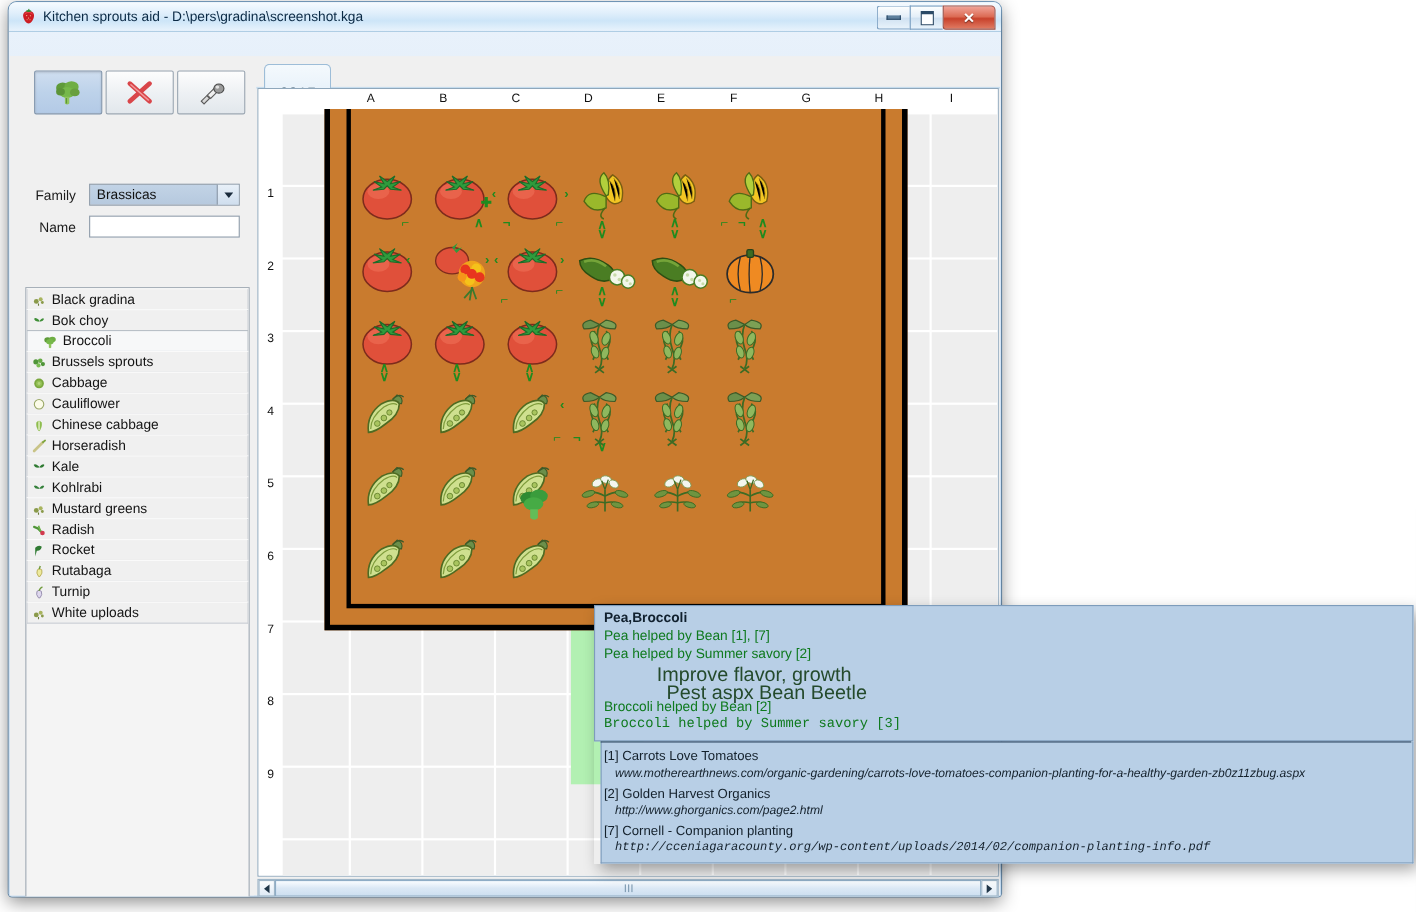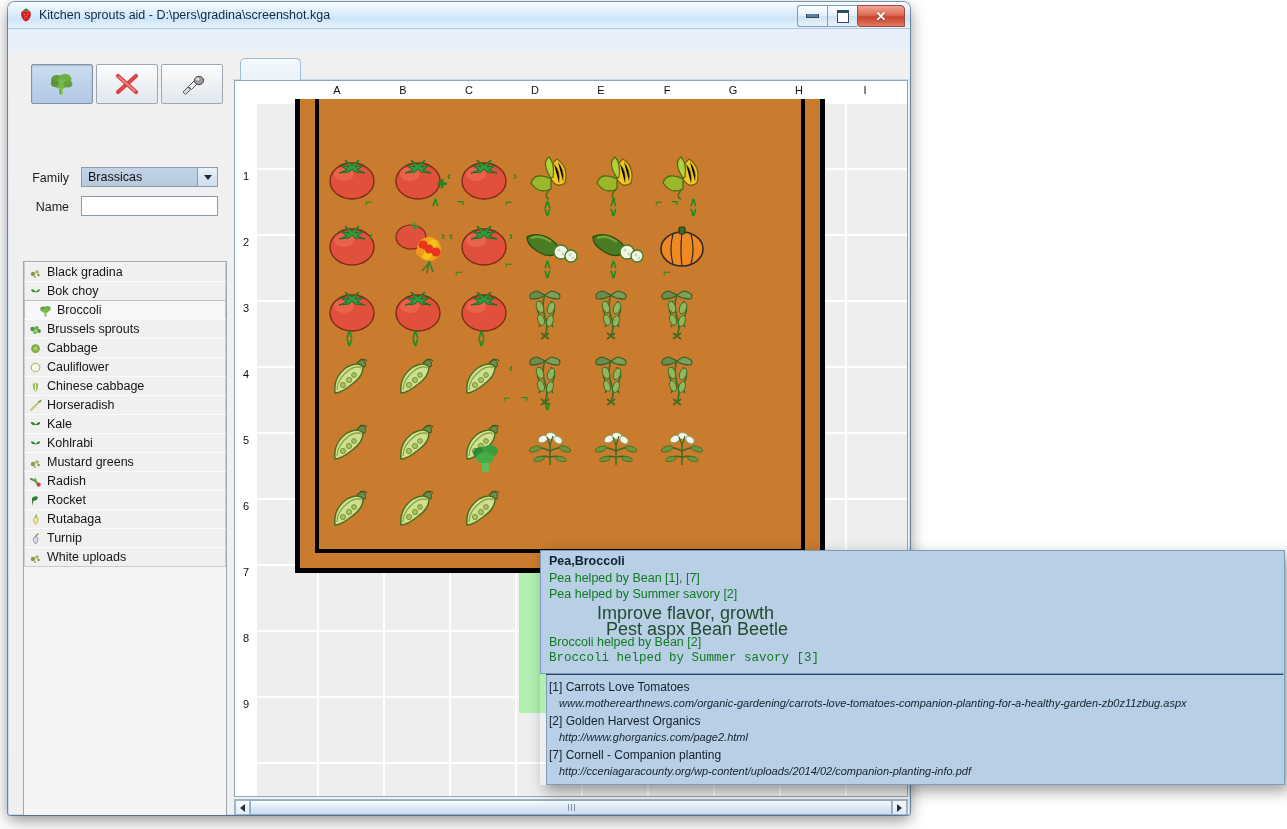--- a/index.html
+++ b/index.html
@@ -1040,16 +1040,16 @@
         <div class="tt-sub" style="top: 69px; left: 42px;">Pest aspx Bean Beetle</div>
         <div class="tt-line" style="top: 85px;">Broccoli helped by Bean [2]</div>
         <div class="tt-line" style="top: 101px; font-family: Liberation Mono, monospace;">Broccoli helped by Summer savory [3]</div>
       </div>
     <div id="tt-refs">
         <div class="ref-t" style="top: 130px;">[1] Carrots Love Tomatoes</div>
         <div class="ref-u" style="top: 147px;">www.motherearthnews.com/organic-gardening/carrots-love-tomatoes-companion-planting-for-a-healthy-garden-zb0z11zbug.aspx</div>
         <div class="ref-t" style="top: 164px;">[2] Golden Harvest Organics</div>
         <div class="ref-u" style="top: 181px;">http://www.ghorganics.com/page2.html</div>
         <div class="ref-t" style="top: 198px;">[7] Cornell - Companion planting</div>
-        <div class="ref-u" style="top: 215px;">http://cceniagaracounty.org/wp-content/uploads/2014/02/companion-planting-info.pdf</div>
+        <div class="ref-u" style="top: 215px; font-family: Liberation Mono, monospace;">http://cceniagaracounty.org/wp-content/uploads/2014/02/companion-planting-info.pdf</div>
       </div>
   </div>
 </div>
 
 </body></html>

